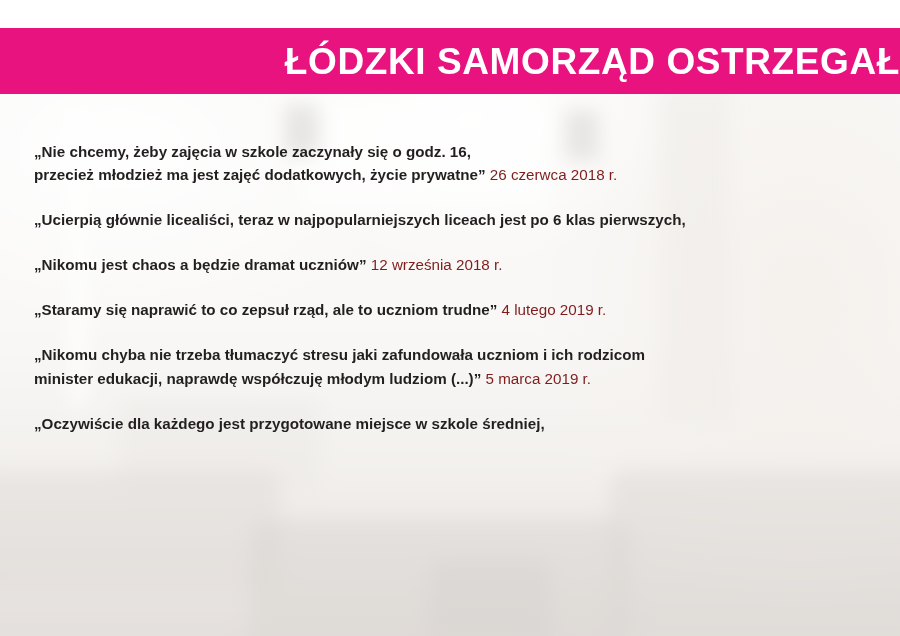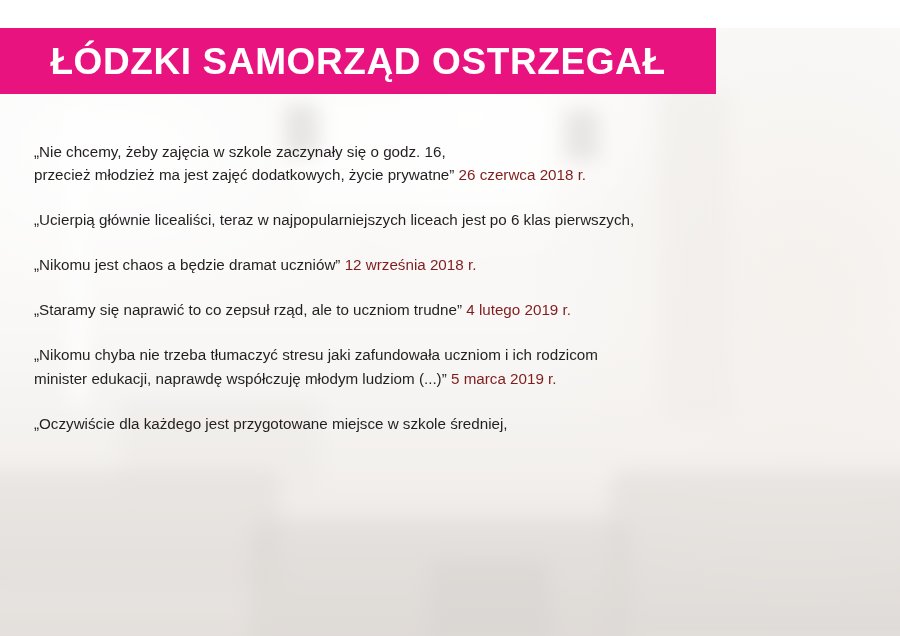--- a/index.html
+++ b/index.html
@@ -64,26 +64,26 @@
     width: 900px;
     height: 636px;
     background: rgba(255,255,255,0.62);
   }
 
   
   .header-bar {
     position: absolute;
     left: 0;
     top: 28px;
-    width: 716px;
+    width: 900px;
     height: 66px;
     background: #e8137f;
     display: flex;
     align-items: center;
-    justify-content: center;
+    justify-content: flex-end;
   }
   .header-title {
     color: #ffffff;
     font-size: 37px;
     font-weight: bold;
     letter-spacing: 0.6px;
     line-height: 1;
     white-space: nowrap;
     font-family: "Liberation Sans", sans-serif;
   }
@@ -103,21 +103,21 @@
   }
   .quote-block {
     margin-bottom: 22px;
     color: #231f20;
     font-size: 15.2px;
     line-height: 1.52;
   }
   .quote-block:last-child { margin-bottom: 12px; }
   .quote-line { white-space: nowrap; }
   .q-text {
-    font-weight: normal;
+    font-weight: bold;
     color: #231f20;
   }
   .q-date {
     font-weight: normal;
     color: #7f1d1d;
   }
 </style>
 </head>
 <body>
 

